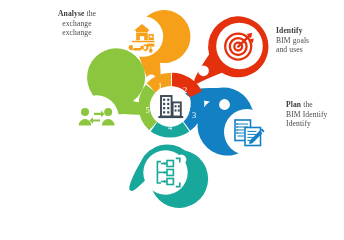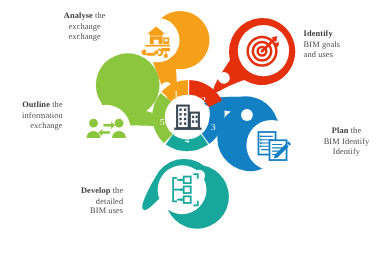--- a/index.html
+++ b/index.html
@@ -18,21 +18,21 @@
     font-family:"Liberation Serif", serif;
     font-size:7.6px;
     line-height:9.6px;
     color:#4a4a4a;
     letter-spacing:.1px;
   }
   .label b{font-weight:bold;color:#3b3b3b;}
 
   .lbl-analyse{left:44px;top:9px;width:66px;text-align:center;}
   .lbl-identify{left:276px;top:26px;width:66px;text-align:left;}
-  .lbl-plan{left:286px;top:114px;width:58px;text-align:center;}
+  .lbl-plan{left:286px;top:100px;width:58px;text-align:left;}
   .lbl-develop{left:40px;top:168px;width:72px;text-align:right;}
   .lbl-outline{left:-1px;top:90px;width:58px;text-align:right;}
 </style>
 </head>
 <body>
 
 <div id="stage">
 
   <svg id="diagram" viewBox="0 0 344 215">
 
@@ -270,25 +270,15 @@
     <span>BIM goals</span><br>
     <span>and uses</span>
   </div>
 
   <div class="label lbl-plan">
     <b>Plan</b><span> the</span><br>
     <span>BIM Identify</span><br>
     <span>Identify</span>
   </div>
 
-  <div class="label lbl-develop">
-    <b>Develop</b><span> the</span><br>
-    <span>detailed</span><br>
-    <span>BIM uses</span>
-  </div>
-
-  <div class="label lbl-outline">
-    <b>Outline</b><span> the</span><br>
-    <span>information</span><br>
-    <span>exchange</span>
-  </div>
+
 
 </div>
 
 </body></html>

